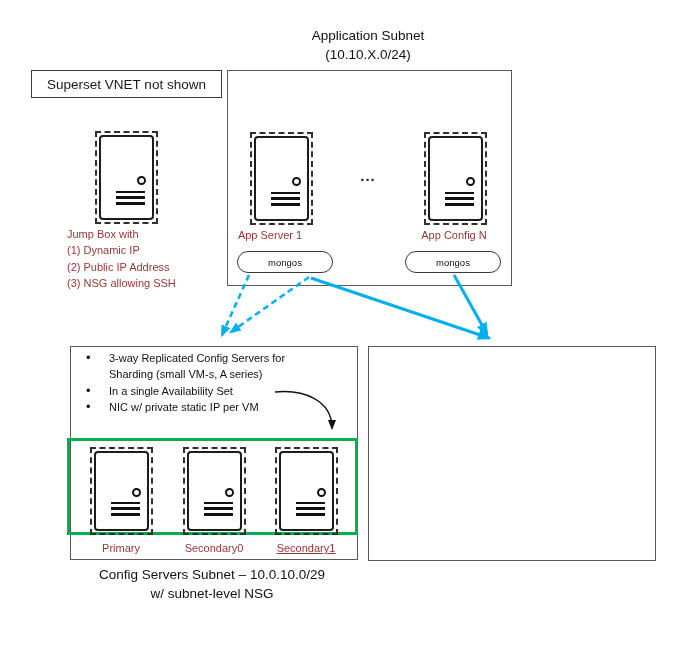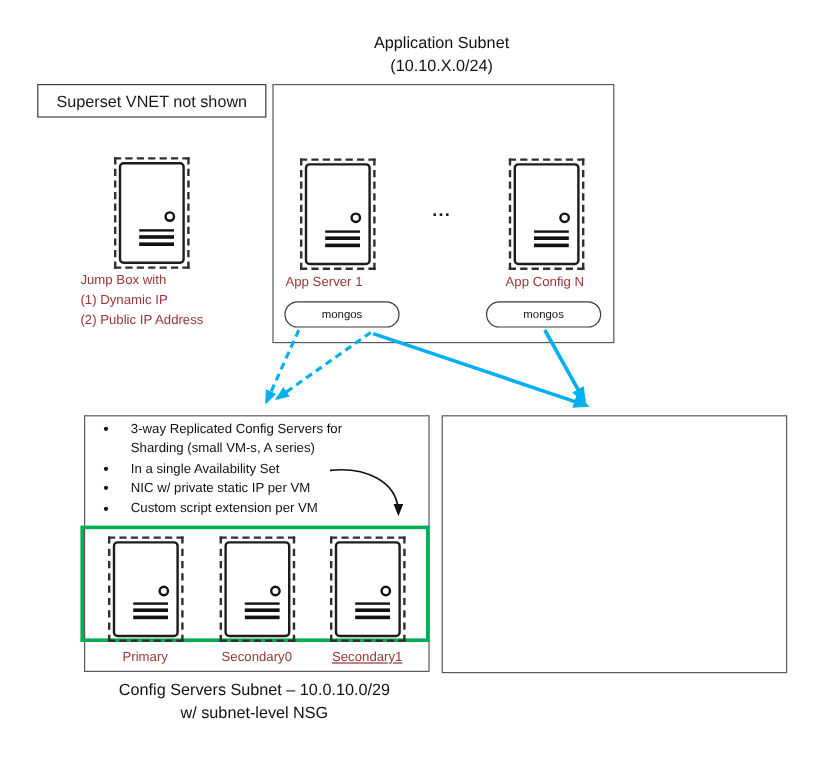--- a/index.html
+++ b/index.html
@@ -59,20 +59,21 @@
     <div class="vents">
         <div></div>
         <div></div>
         <div></div>
       </div>
   </div>
   <div class="jumpnotes" style="left:67px;top:226px;width:140px;">
     <div>Jump Box with</div>
     <div>(1) Dynamic IP</div>
     <div>(2) Public IP Address</div>
+    <div>(3) NSG allowing SSH</div>
   </div>
 
   <div class="server" style="left:250px;top:132px;">
     <div class="body"></div>
     <div class="led"></div>
     <div class="vents">
         <div></div>
         <div></div>
         <div></div>
       </div>
@@ -97,21 +98,20 @@
   <div class="pill" style="left:405px;top:251px;">
     <span>mongos</span>
   </div>
 
   <div class="frame" style="left:70px;top:346px;width:288px;height:214px;"></div>
 
   <ul class="bullets" style="left:84px;top:350px;width:264px;">
     <li>3-way Replicated Config Servers for Sharding (small VM-s, A series)</li>
     <li>In a single Availability Set</li>
     <li>NIC w/ private static IP per VM</li>
-    <li>Custom script extension per VM</li>
   </ul>
 
   <div class="greenbox" style="left:67px;top:438px;width:291px;height:97px;"></div>
 
   <div class="server small" style="left:90px;top:447px;">
     <div class="body"></div>
     <div class="led"></div>
     <div class="vents">
         <div></div>
         <div></div>

